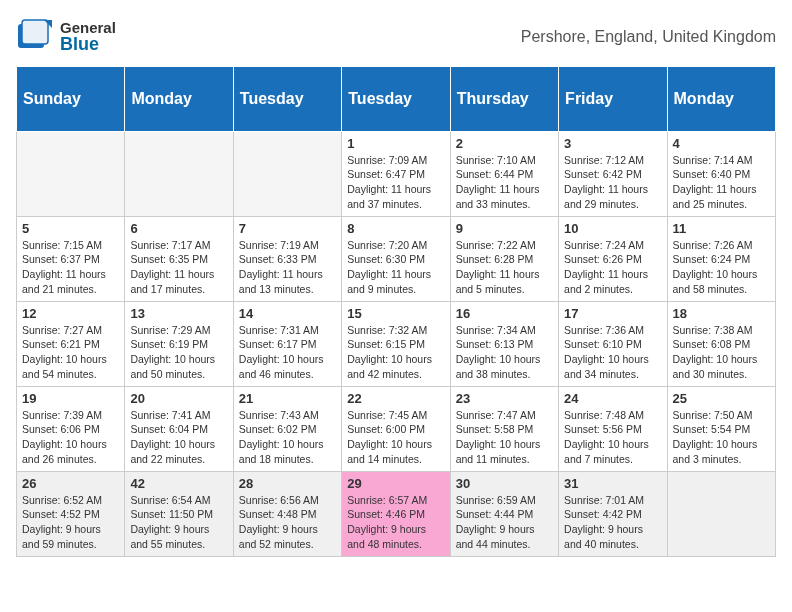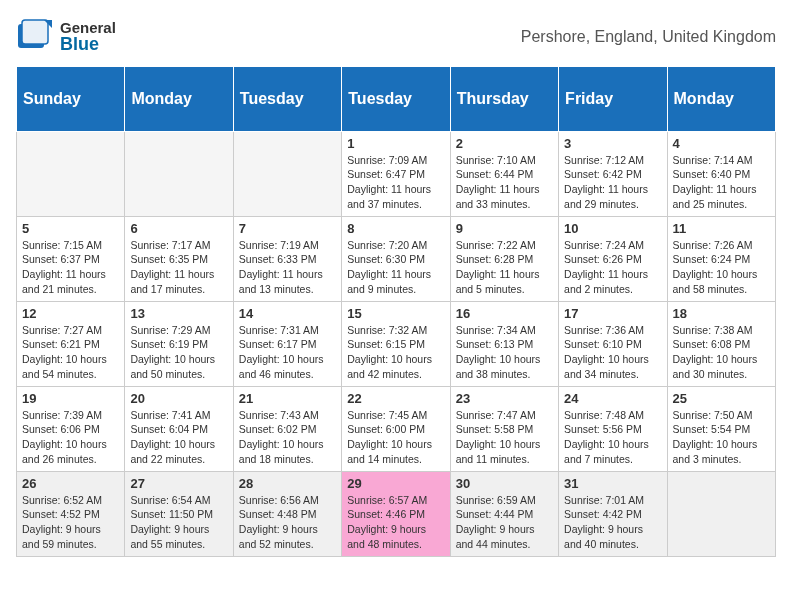--- a/index.html
+++ b/index.html
@@ -244,21 +244,21 @@
         </tr>
         <tr style="height: 85px;">
           <td style="background: rgb(240, 240, 240);">
             <span class="day-number">26</span>
             <div class="day-info" style="white-space: pre-line;">Sunrise: 6:52 AM
 Sunset: 4:52 PM
 Daylight: 9 hours
 and 59 minutes.</div>
           </td>
           <td style="background: rgb(240, 240, 240);">
-            <span class="day-number">27</span>
+            <span class="day-number">42</span>
             <div class="day-info" style="white-space: pre-line;">Sunrise: 6:54 AM
 Sunset: 11:50 PM
 Daylight: 9 hours
 and 55 minutes.</div>
           </td>
           <td style="background: rgb(240, 240, 240);">
             <span class="day-number">28</span>
             <div class="day-info" style="white-space: pre-line;">Sunrise: 6:56 AM
 Sunset: 4:48 PM
 Daylight: 9 hours

